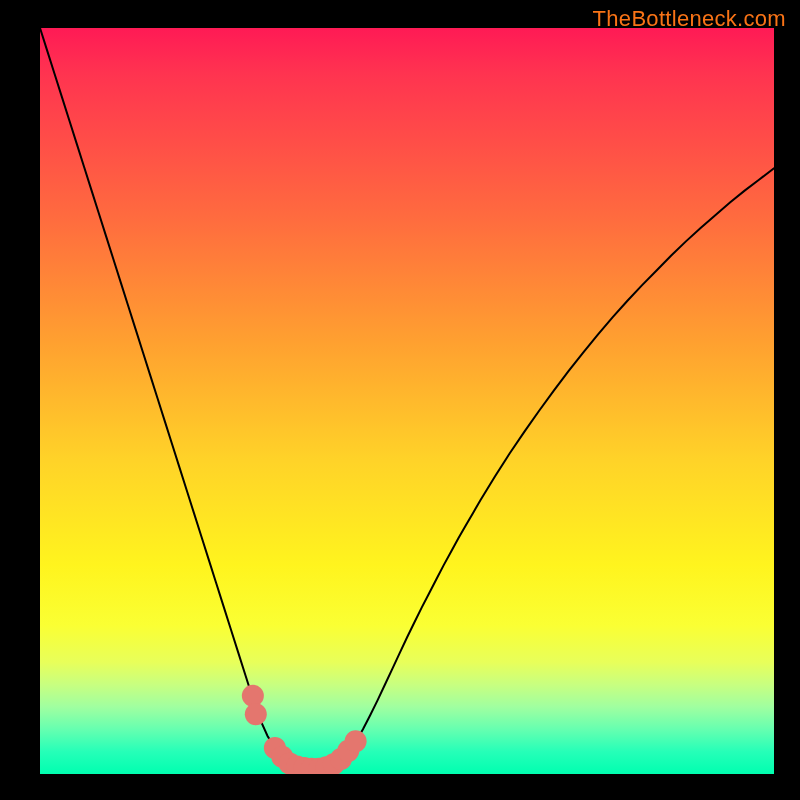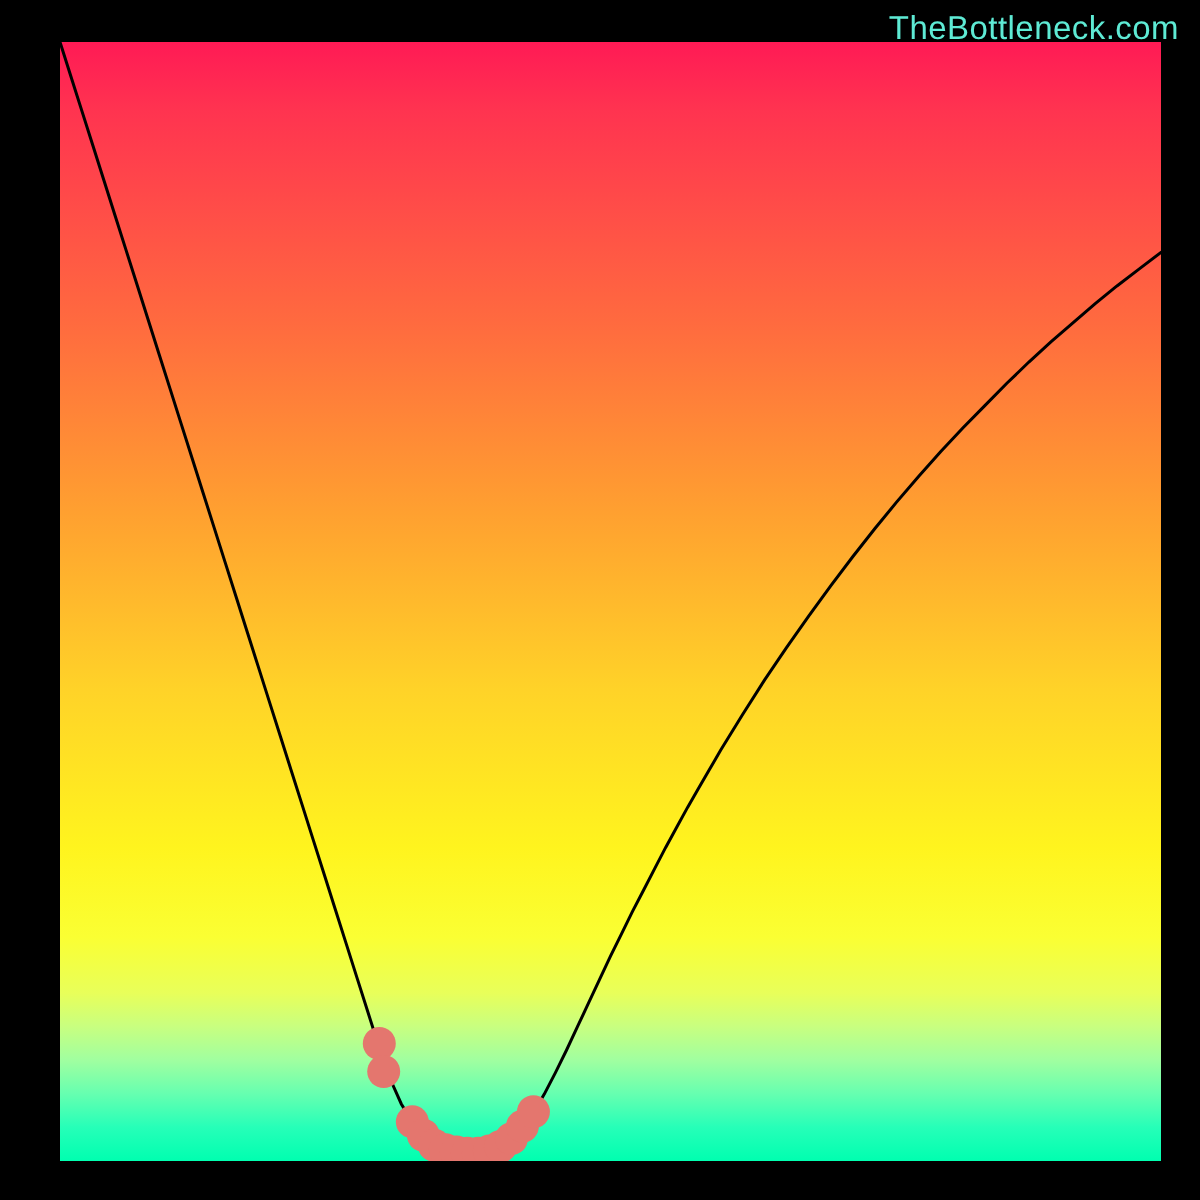--- a/index.html
+++ b/index.html
@@ -35,21 +35,21 @@
       #a0ffa0 91%,
       #66ffb0 94%,
       #26ffb8 97%,
       #00ffb0 100%
     );
   }
   .watermark {
     position: absolute;
     top: 6px;
     right: 14px;
-    color: #5eead4;
+    color: #f97316;
     font-size: 22px;
     letter-spacing: 0.3px;
     font-weight: 500;
   }
   svg.curve {
     position: absolute;
     left: 0;
     top: 0;
   }
 </style>

